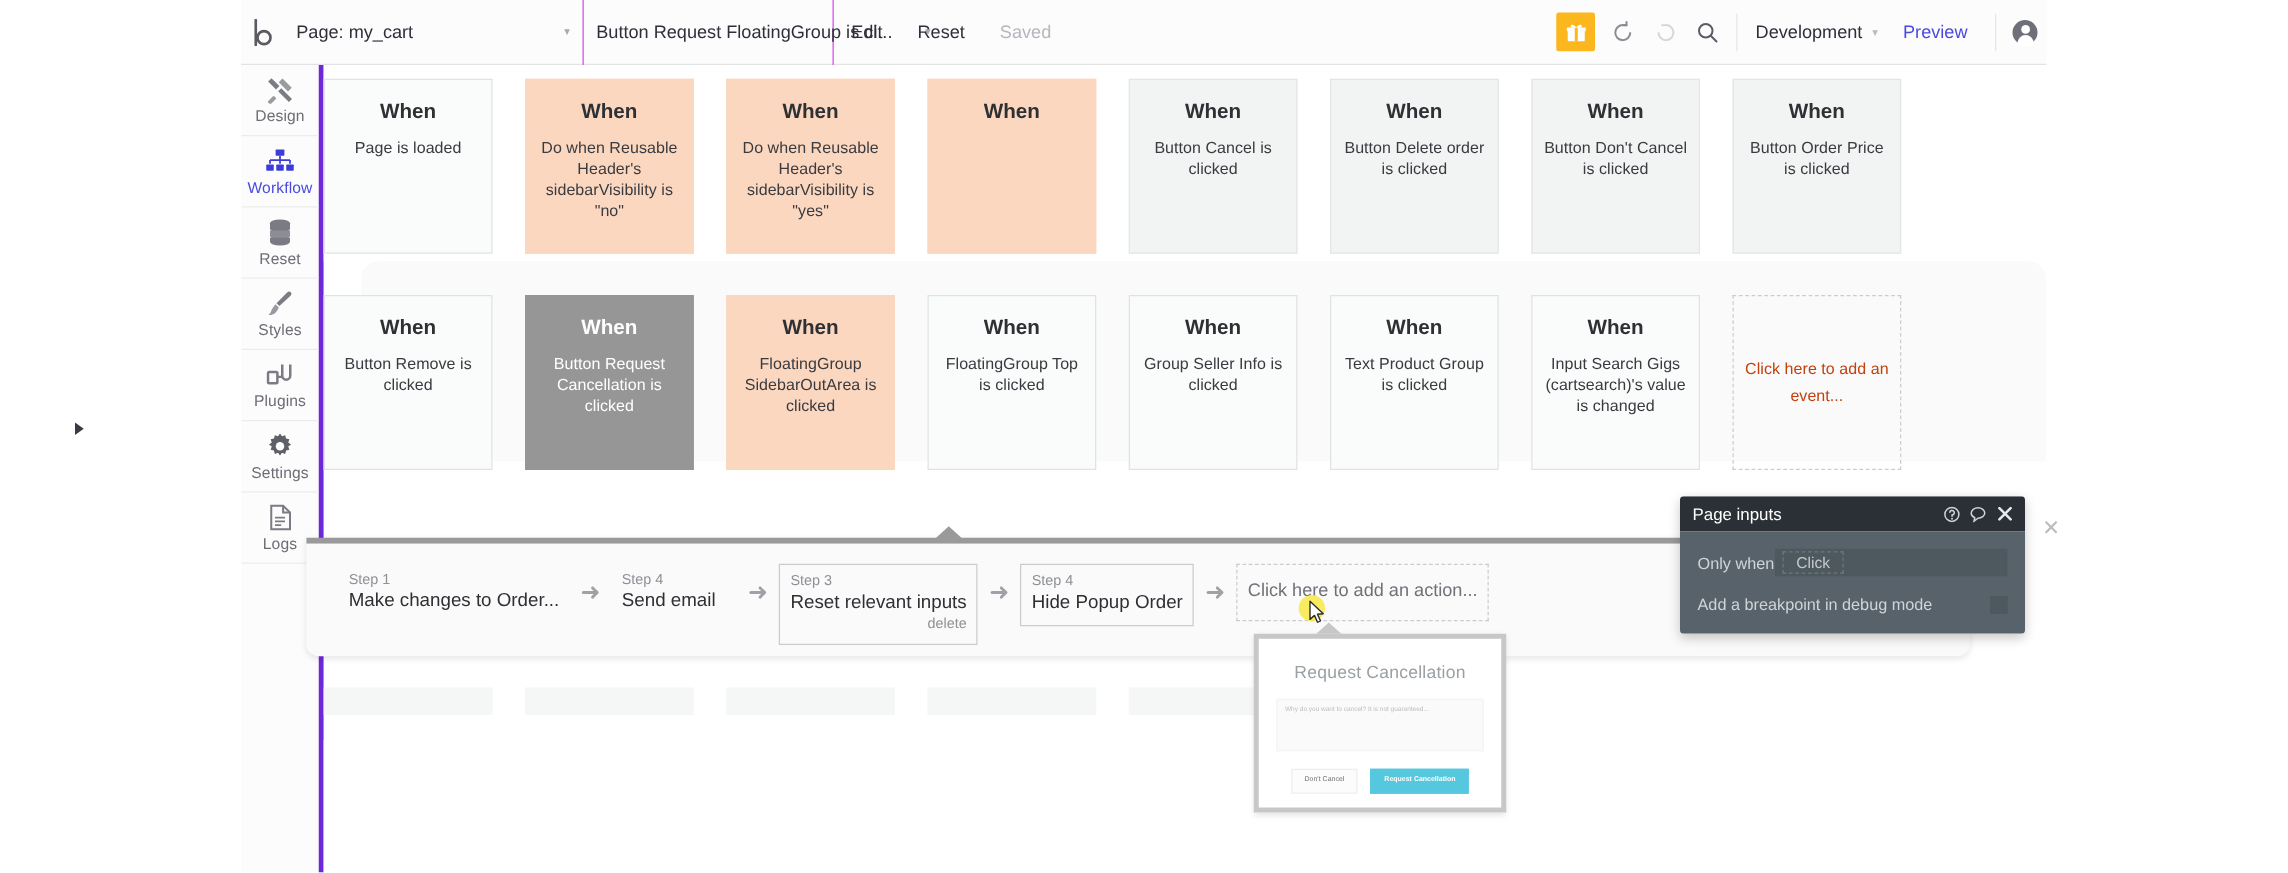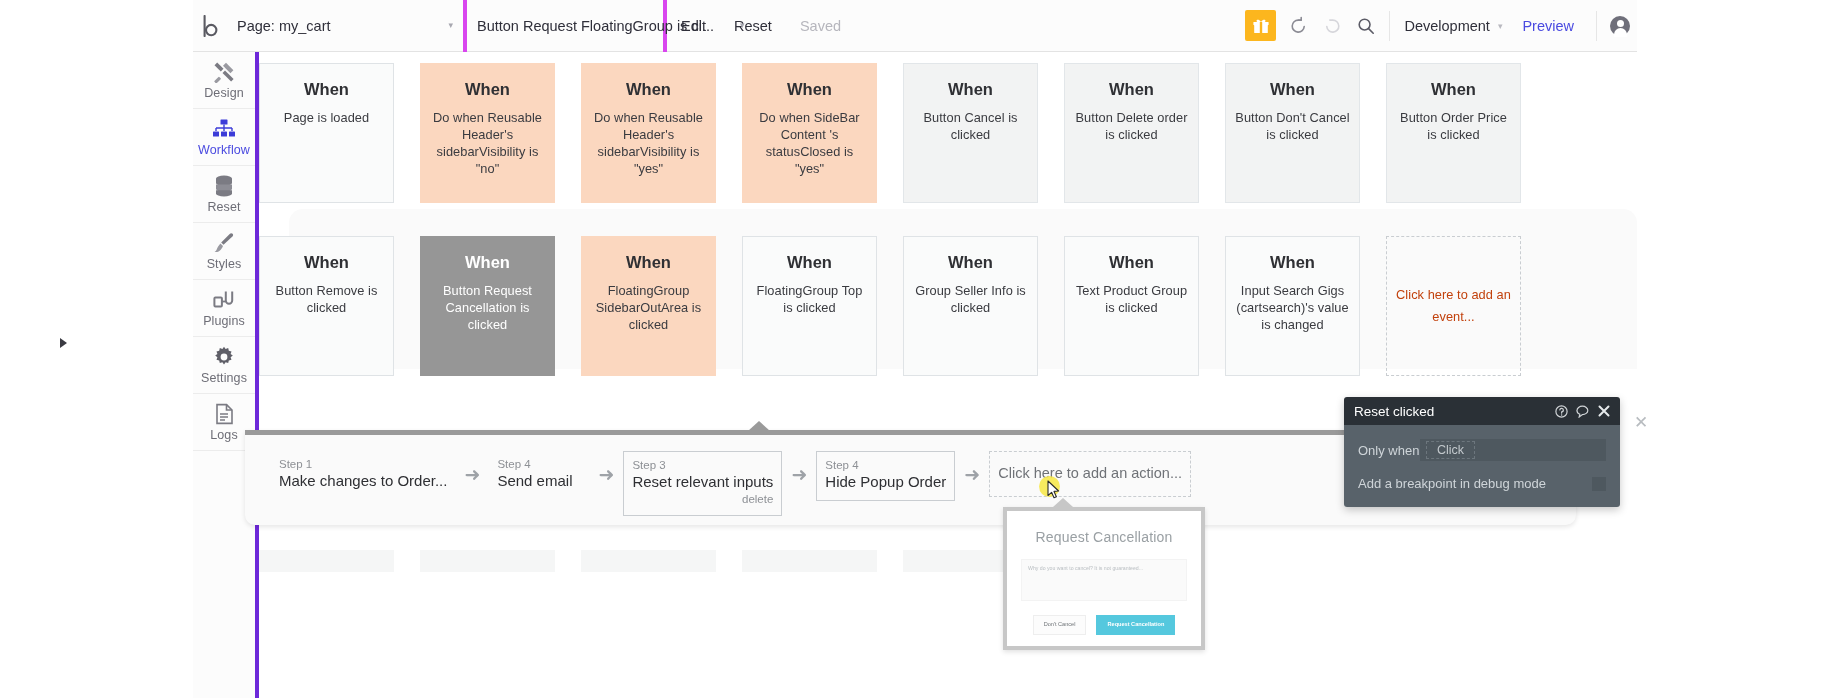--- a/index.html
+++ b/index.html
@@ -17,21 +17,21 @@
     background:#fcfcfc; border-bottom:1px solid #e3e3e3;
     display:flex; align-items:center;
   }
   .logo-b {
     width:34px; height:52px; display:flex; align-items:center; justify-content:center;
     color:#555; font-size:23px; font-family:"Liberation Serif", serif; font-weight:700;
   }
   .logo-b svg { display:block; }
   .tb-select {
     height:52px; display:flex; align-items:center; padding:0 10px;
-    border-right:4px solid #d946ef; position:relative; min-width:0;
+    border-right:1px solid #d946ef; position:relative; min-width:0;
   }
   .tb-select .lbl { font-size:14.5px; color:#2f2f3a; white-space:nowrap; }
   .tb-select .caret {
     margin-left:auto; padding-left:26px; color:#a8a8b0; font-size:9px; line-height:1;
   }
   .sel-page  { width:240px; }
   .sel-wf    { width:200px; }
   .tb-btn {
     height:64px; display:flex; align-items:center; padding:0 14px;
     font-size:14.5px; color:#2f2f3a; cursor:pointer;
@@ -415,21 +415,20 @@
           <div class="desc">Do when Reusable Header's sidebarVisibility is "no"</div>
         </div>
 
         <div class="evt-card orange" style="margin-left:26px">
           <div class="when">When</div>
           <div class="desc">Do when Reusable Header's sidebarVisibility is "yes"</div>
         </div>
 
         <div class="evt-card orange" style="margin-left:26px">
           <div class="when">When</div>
-          <div class="desc">Do when SideBar Content 's statusClosed is "yes"</div>
         </div>
 
         <div class="evt-card grey" style="margin-left:26px">
           <div class="when">When</div>
           <div class="desc">Button Cancel is clicked</div>
         </div>
 
         <div class="evt-card grey" style="margin-left:26px">
           <div class="when">When</div>
           <div class="desc">Button Delete order is clicked</div>
@@ -555,21 +554,21 @@
       </div>
     </div>
 
     <div class="cursor-hl"></div>
     <svg class="cursor-ptr" viewBox="0 0 13 19">
       <path d="M1 1 L1 15.5 L4.6 12.3 L7 17.8 L9.4 16.7 L7 11.4 L11.6 11 Z" fill="#ffffff" stroke="#2b2b2b" stroke-width="1.1" stroke-linejoin="round"></path>
     </svg>
 
     <div class="prop">
       <div class="prop-head">
-        <div class="ttl">Reset clicked</div>
+        <div class="ttl">Page inputs</div>
         <div class="icons">
           <span>
             <svg width="13" height="13" viewBox="0 0 13 13" fill="none" stroke="#cfd3d6" stroke-width="1.2">
               <circle cx="6.5" cy="6.5" r="5.6"></circle>
               <path d="M4.8 4.8 a1.8 1.8 0 1 1 1.9 2.1 L6.6 8.1" stroke-linecap="round"></path>
               <circle cx="6.6" cy="10" r="0.75" fill="#cfd3d6" stroke="none"></circle>
             </svg>
           </span>
           <span>
             <svg width="14" height="13" viewBox="0 0 14 13" fill="none" stroke="#cfd3d6" stroke-width="1.2">

